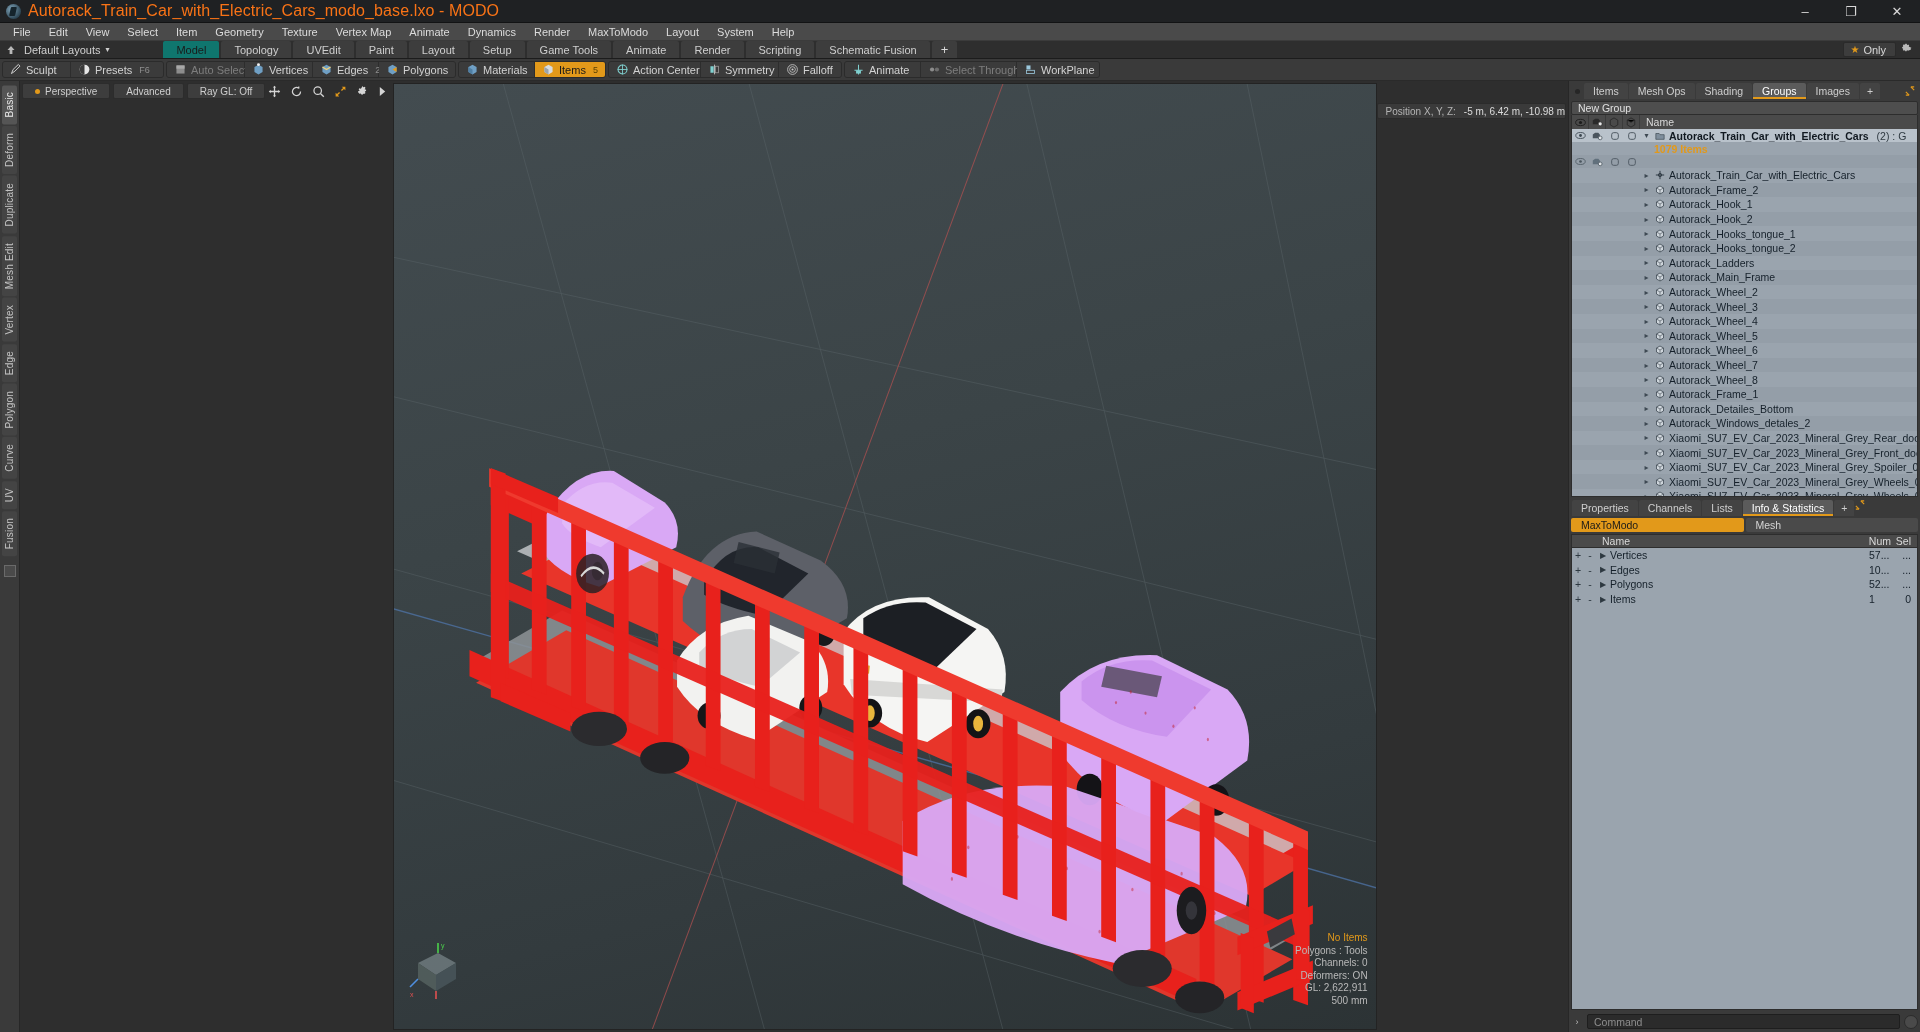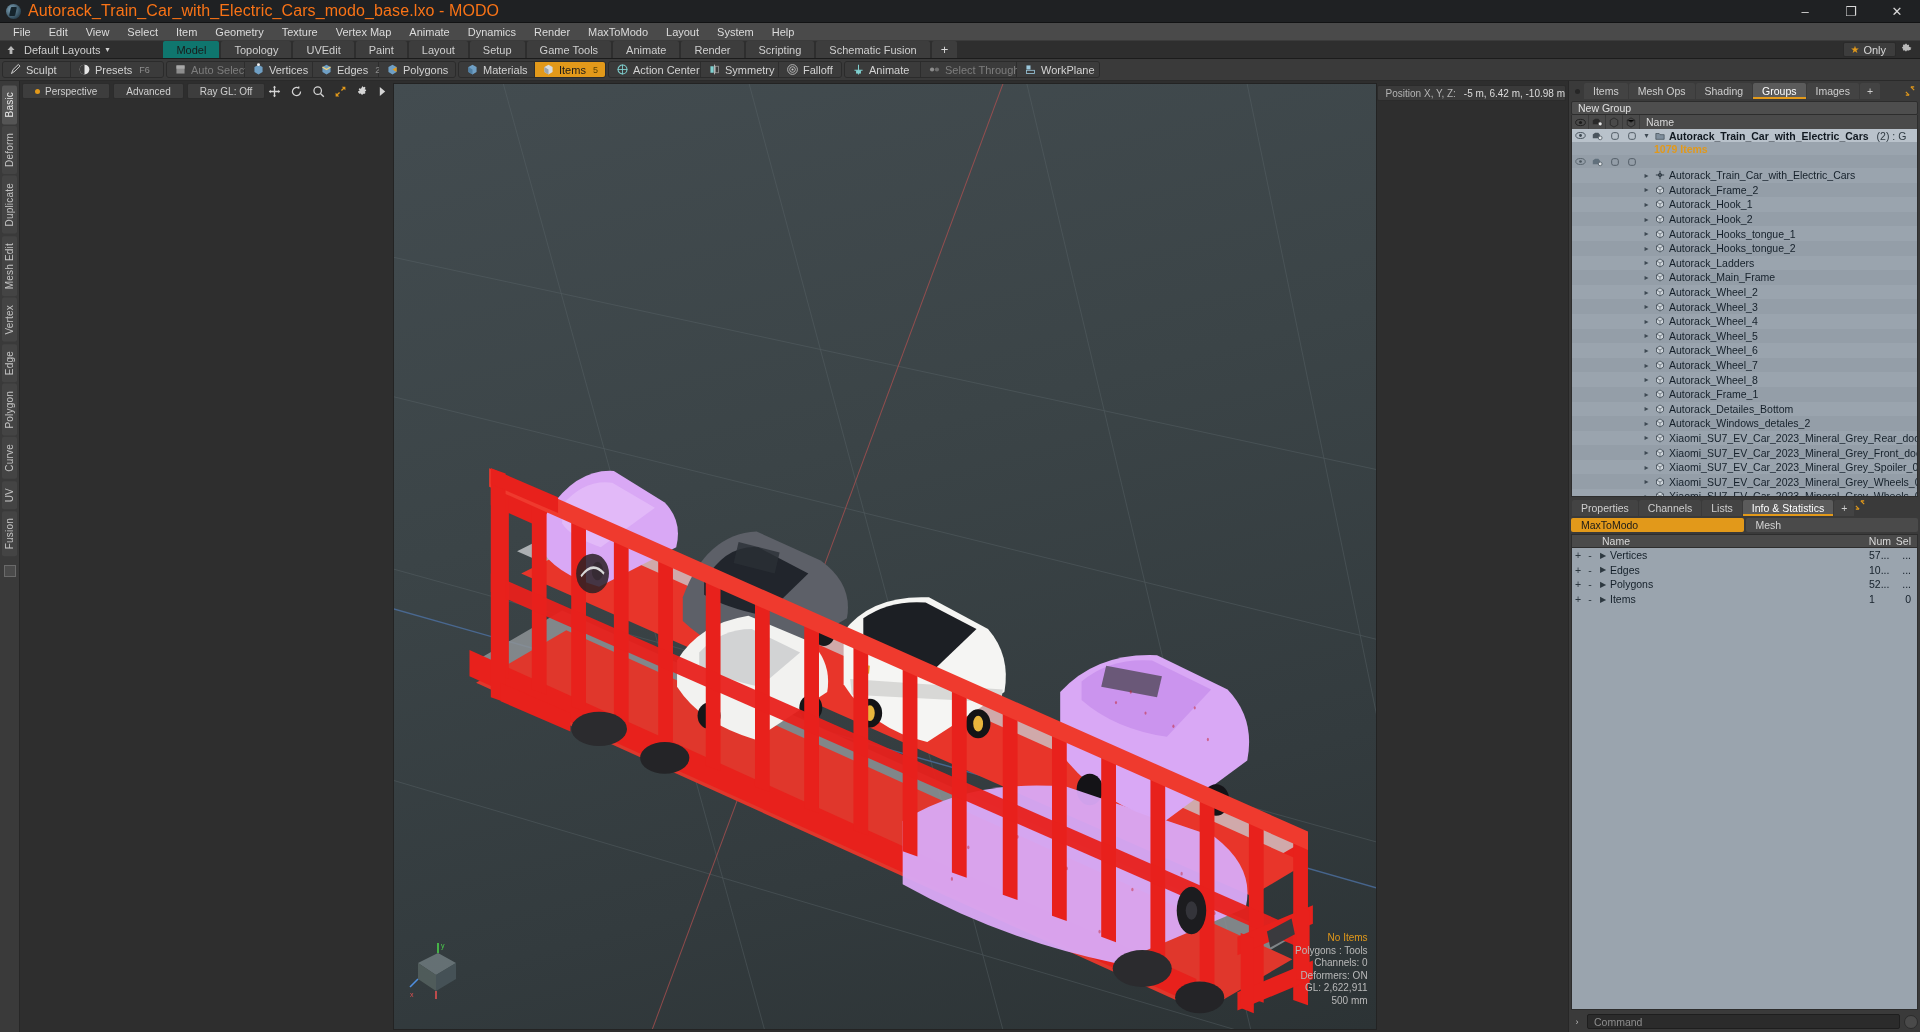--- a/index.html
+++ b/index.html
@@ -128,21 +128,21 @@
 
   .vpstats{
     position:absolute; right:8px; bottom:22px; text-align:right; font-size:10px;
     color:#b9b9b9; line-height:12.5px; pointer-events:none;
   }
   .vpstats .noitems{color:#e2991a;}
   .axisgizmo{position:absolute; left:14px; bottom:28px; width:60px; height:60px;}
 
   .posbar {
     height: 16px; background: #3a3a3a; display:flex; align-items:center;
-    font-size:10px; color:#cfcfcf; padding-left:8px; gap:8px; flex:none; margin-top:2px;
+    font-size:10px; color:#cfcfcf; padding-left:8px; gap:8px; flex:none; margin-top:20px;
     border:1px solid #2b2b2b; border-radius:2px;
   }
   .posbar .lbl{color:#b4b4b4;}
   .posbar .val{color:#dcdcdc;}
 
   
   .rightpanel { width: 352px; background:#3a3a3a; display:flex; flex-direction:column; flex:none;
      border-left:1px solid #272727; padding:2px;}
   .paneltabs { height:16px; display:flex; align-items:stretch; gap:1px; flex:none; }
   .paneltabs .pdot{width:12px;display:flex;align-items:center;justify-content:center;}

